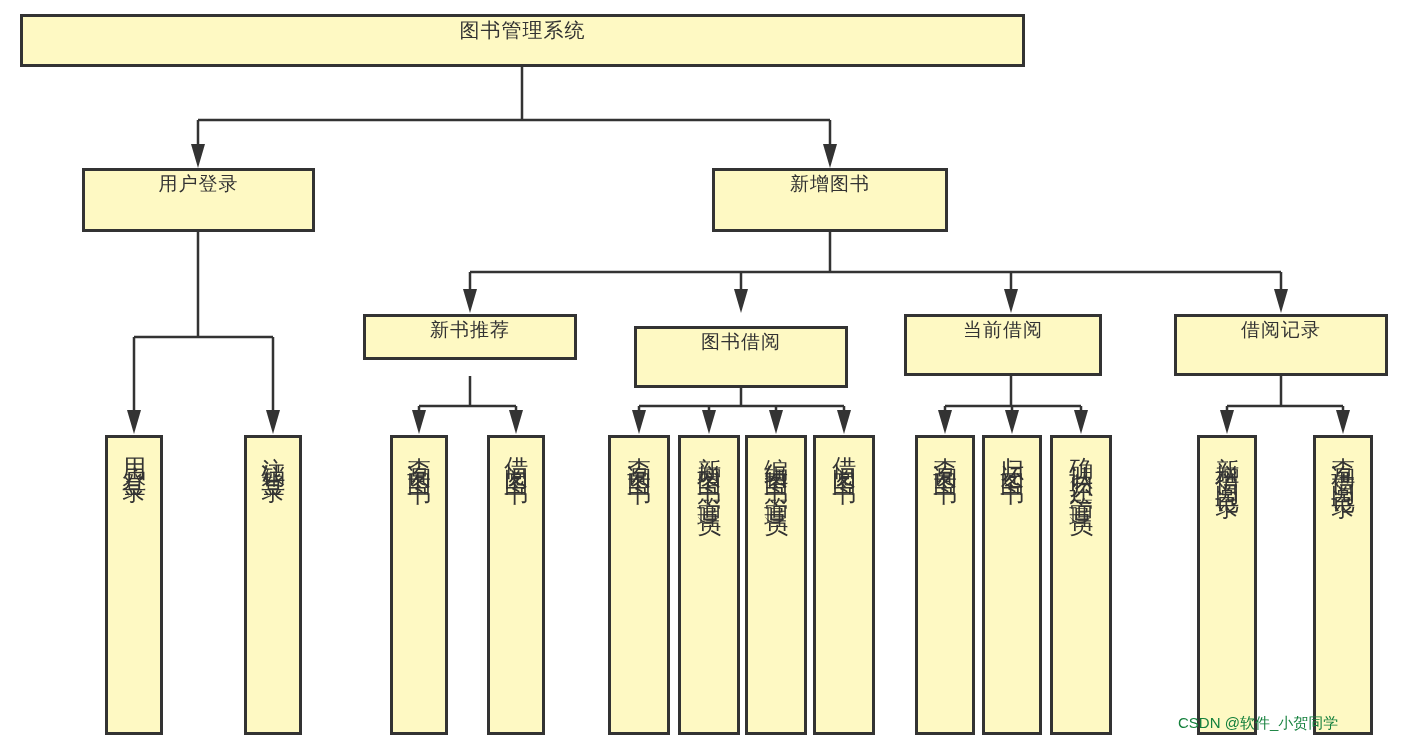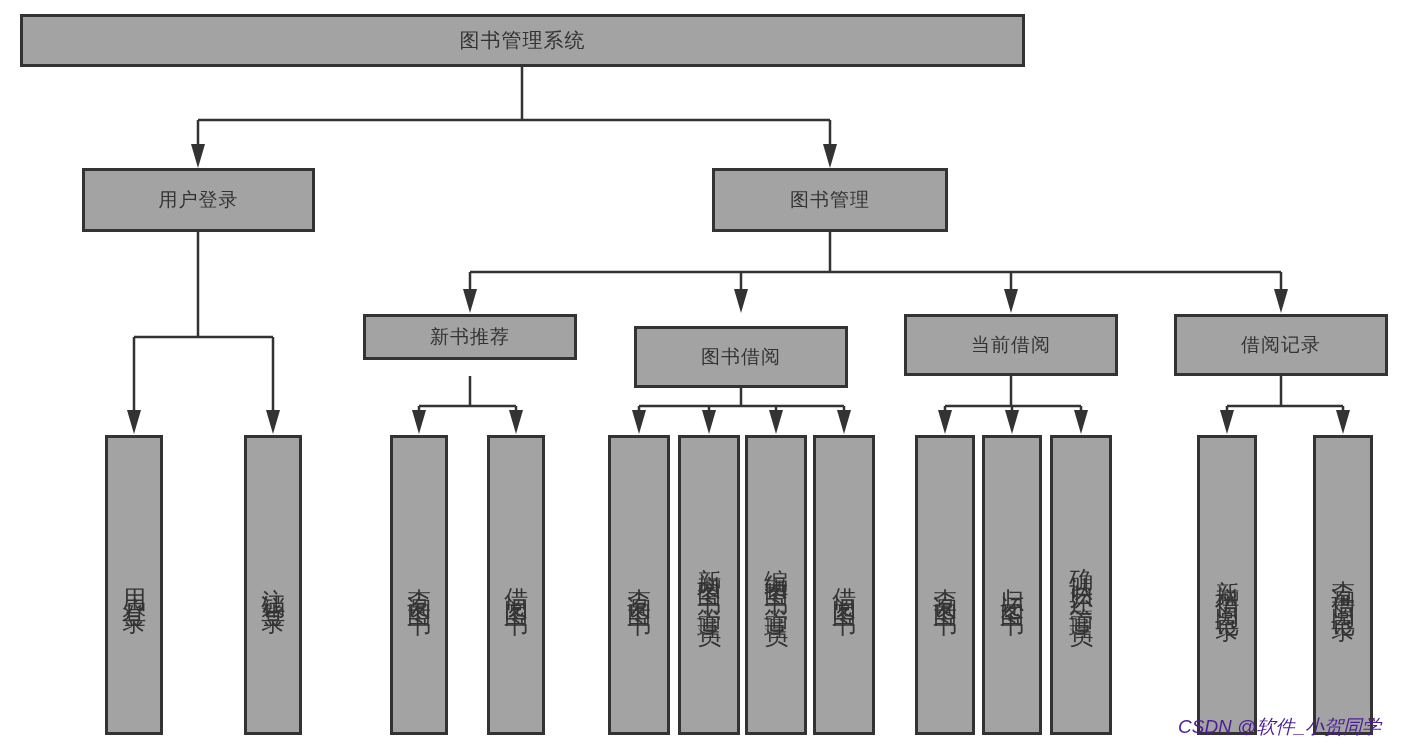--- a/index.html
+++ b/index.html
@@ -10,46 +10,45 @@
     background: #ffffff;
     overflow: hidden;
     font-family: "Liberation Sans", "DejaVu Sans", sans-serif;
     color: #333333;
   }
   .wires { position: absolute; left: 0; top: 0; }
   .box {
     position: absolute;
     box-sizing: border-box;
     border: 3px solid #333333;
-    background: #a3a3a3;
+    background: #fef9c3;
     display: flex;
-    align-items: center;
+    align-items: flex-start;
     justify-content: center;
     z-index: 2;
   }
   .hlabel { font-size: 19px; letter-spacing: 1px; white-space: nowrap; }
   .root .hlabel { font-size: 20px; }
   .leaf { top: 435px; height: 300px; }
   .vtext {
     writing-mode: vertical-rl;
     text-orientation: mixed;
     font-size: 24px;
     letter-spacing: 8px;
     line-height: 1.1;
     white-space: nowrap;
   }
   .watermark {
     position: absolute;
     left: 1178px;
     top: 714px;
-    font-size: 19px;
-    color: #4c1d95;
+    font-size: 15px;
+    color: #15803d;
     z-index: 5;
     white-space: nowrap;
-    font-style: italic;
   }
 </style>
 </head>
 <body>
 
 <div class="canvas">
 
   <svg class="wires" width="1405" height="747" viewBox="0 0 1405 747">
     <g stroke="#333333" stroke-width="2.5" fill="none">
       <path d="M522 67 V120 M198 120 H830 M198 120 V150 M830 120 V150"></path>
@@ -84,30 +83,30 @@
   </svg>
 
   <div class="box root" style="left:20px; top:14px; width:1005px; height:53px;">
     <span class="hlabel">图书管理系统</span>
   </div>
 
   <div class="box" style="left:82px; top:168px; width:233px; height:64px;">
     <span class="hlabel">用户登录</span>
   </div>
   <div class="box" style="left:712px; top:168px; width:236px; height:64px;">
-    <span class="hlabel">图书管理</span>
+    <span class="hlabel">新增图书</span>
   </div>
 
   <div class="box" style="left:363px; top:314px; width:214px; height:46px;">
     <span class="hlabel">新书推荐</span>
   </div>
   <div class="box" style="left:634px; top:314px; width:214px; height:62px;margin-top:12px;">
     <span class="hlabel">图书借阅</span>
   </div>
-  <div class="box" style="left:904px; top:314px; width:214px; height:62px;">
+  <div class="box" style="left:904px; top:314px; width:198px; height:62px;">
     <span class="hlabel">当前借阅</span>
   </div>
   <div class="box" style="left:1174px; top:314px; width:214px; height:62px;">
     <span class="hlabel">借阅记录</span>
   </div>
 
   <div class="box leaf" style="left:105px; width:58px;">
     <span class="vtext">用户登录</span>
   </div>
   <div class="box leaf" style="left:244px; width:58px;">

